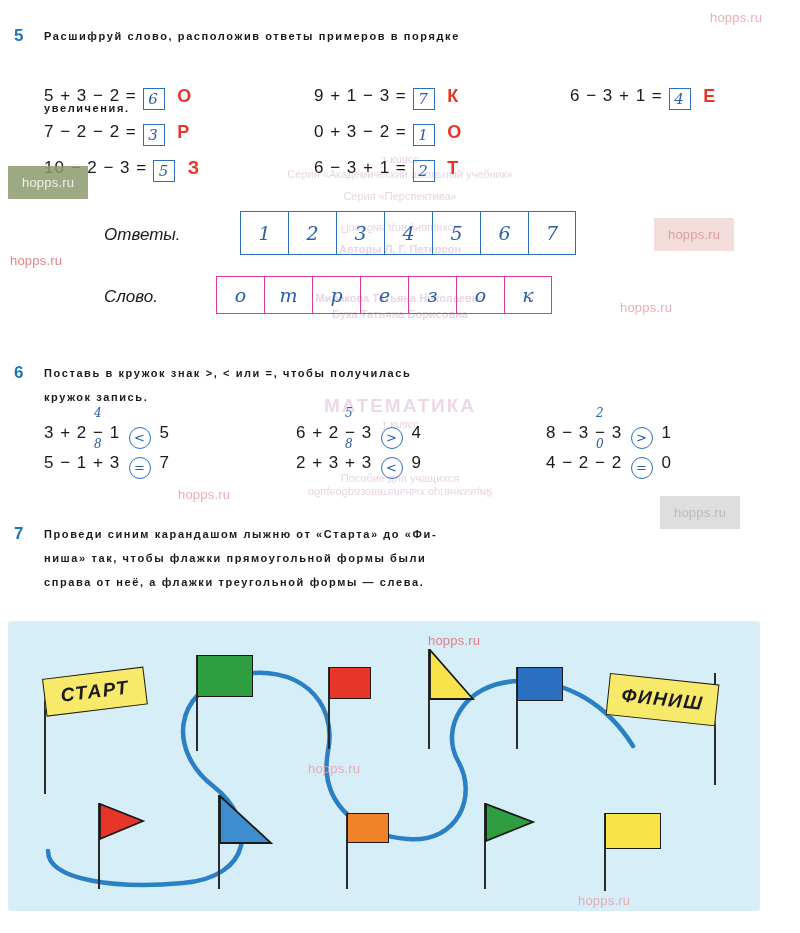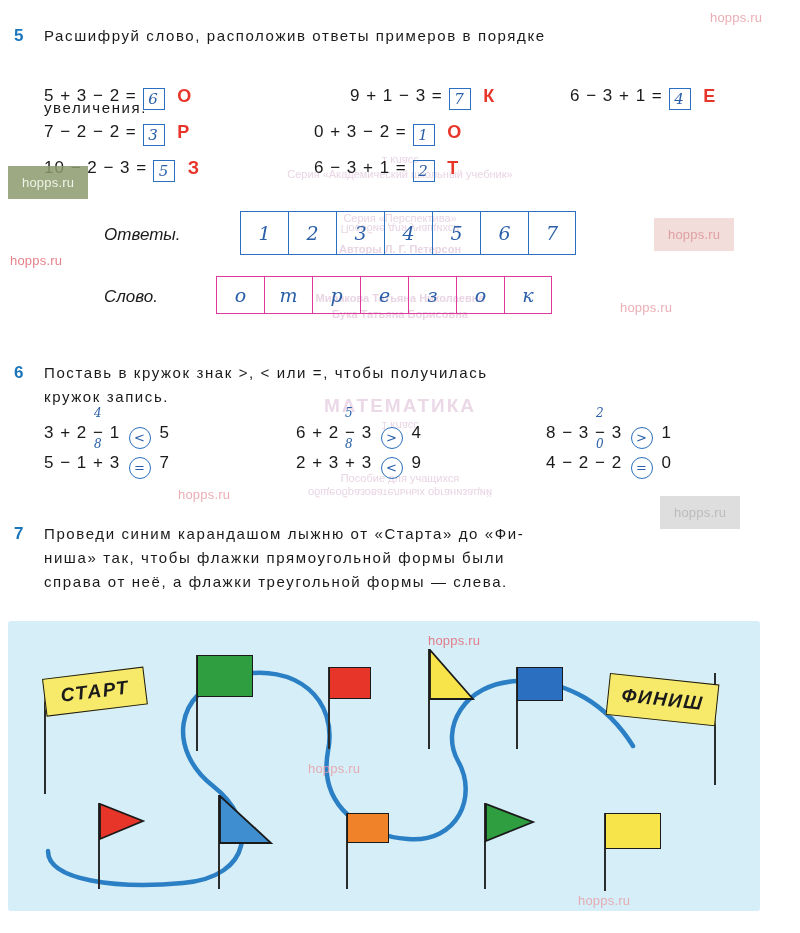--- a/index.html
+++ b/index.html
@@ -56,23 +56,24 @@
 
   
   .tasknum {
     position:absolute;
     color:#1b75bb;
     font-weight:bold;
     font-size:17px;
   }
   .tasktext {
     position:absolute;
-    font-size:15px;
+    font-size:11px;
     line-height:24px;
     letter-spacing:0.2px;
+    font-weight:bold;
   }
   .sp { letter-spacing:1.6px; }
   .answerbox {
     display:inline-flex;
     align-items:center;
     justify-content:center;
     width:20px; height:20px;
     border:1.4px solid #2a6fc0;
     font-family:"DejaVu Serif", serif;
     font-style:italic;
@@ -155,21 +156,21 @@
     font-size:19px;
     letter-spacing:1.5px;
     color:#1a1a1a;
   }
 </style>
 </head>
 <body>
 
 <div>
   <div class="ghost" style="top:168px">Серия «Академический школьный учебник»</div>
-  <div class="ghost" style="top:212px">Серия «Перспектива»</div>
+  <div class="ghost" style="top:190px">Серия «Перспектива»</div>
   <div class="ghost flip" style="top:155px">1 класс</div>
   <div class="ghost b" style="top:243px">Авторы Л. Г. Петерсон</div>
   <div class="ghost flip" style="top:223px">Пособие для учащихся</div>
   <div class="ghost b" style="top:292px">Миракова Татьяна Николаевна</div>
   <div class="ghost b" style="top:308px">Бука Татьяна Борисовна</div>
   <div class="ghost big" style="top:395px">МАТЕМАТИКА</div>
   <div class="ghost flip" style="top:420px">1 класс</div>
   <div class="ghost" style="top:472px">Пособие для учащихся</div>
   <div class="ghost flip" style="top:487px">общеобразовательных организаций</div>
   <div class="ghost blue b" style="top:628px">Центр развития межличностных коммуникаций</div>
@@ -188,21 +189,21 @@
 
 <div class="tasknum" style="left:14px; top:26px;">5</div>
 <div class="tasktext sp" style="left:44px; top:24px; width:730px;">Расшифруй слово, расположив ответы примеров в порядке</div>
 <div class="tasktext sp" style="left:44px; top:48px;margin-top:48px;">увеличения.</div>
 
 <div class="eqn" style="left:44px; top:86px;">
   <span>5 + 3 − 2 =</span>
   <span class="answerbox">6</span>
   <span class="letter">О</span>
 </div>
-<div class="eqn" style="left:314px; top:86px;margin-left:36px;">
+<div class="eqn" style="left:314px; top:86px;">
   <span>9 + 1 − 3 =</span>
   <span class="answerbox">7</span>
   <span class="letter">К</span>
 </div>
 <div class="eqn" style="left:570px; top:86px;">
   <span>6 − 3 + 1 =</span>
   <span class="answerbox">4</span>
   <span class="letter">Е</span>
 </div>
 

